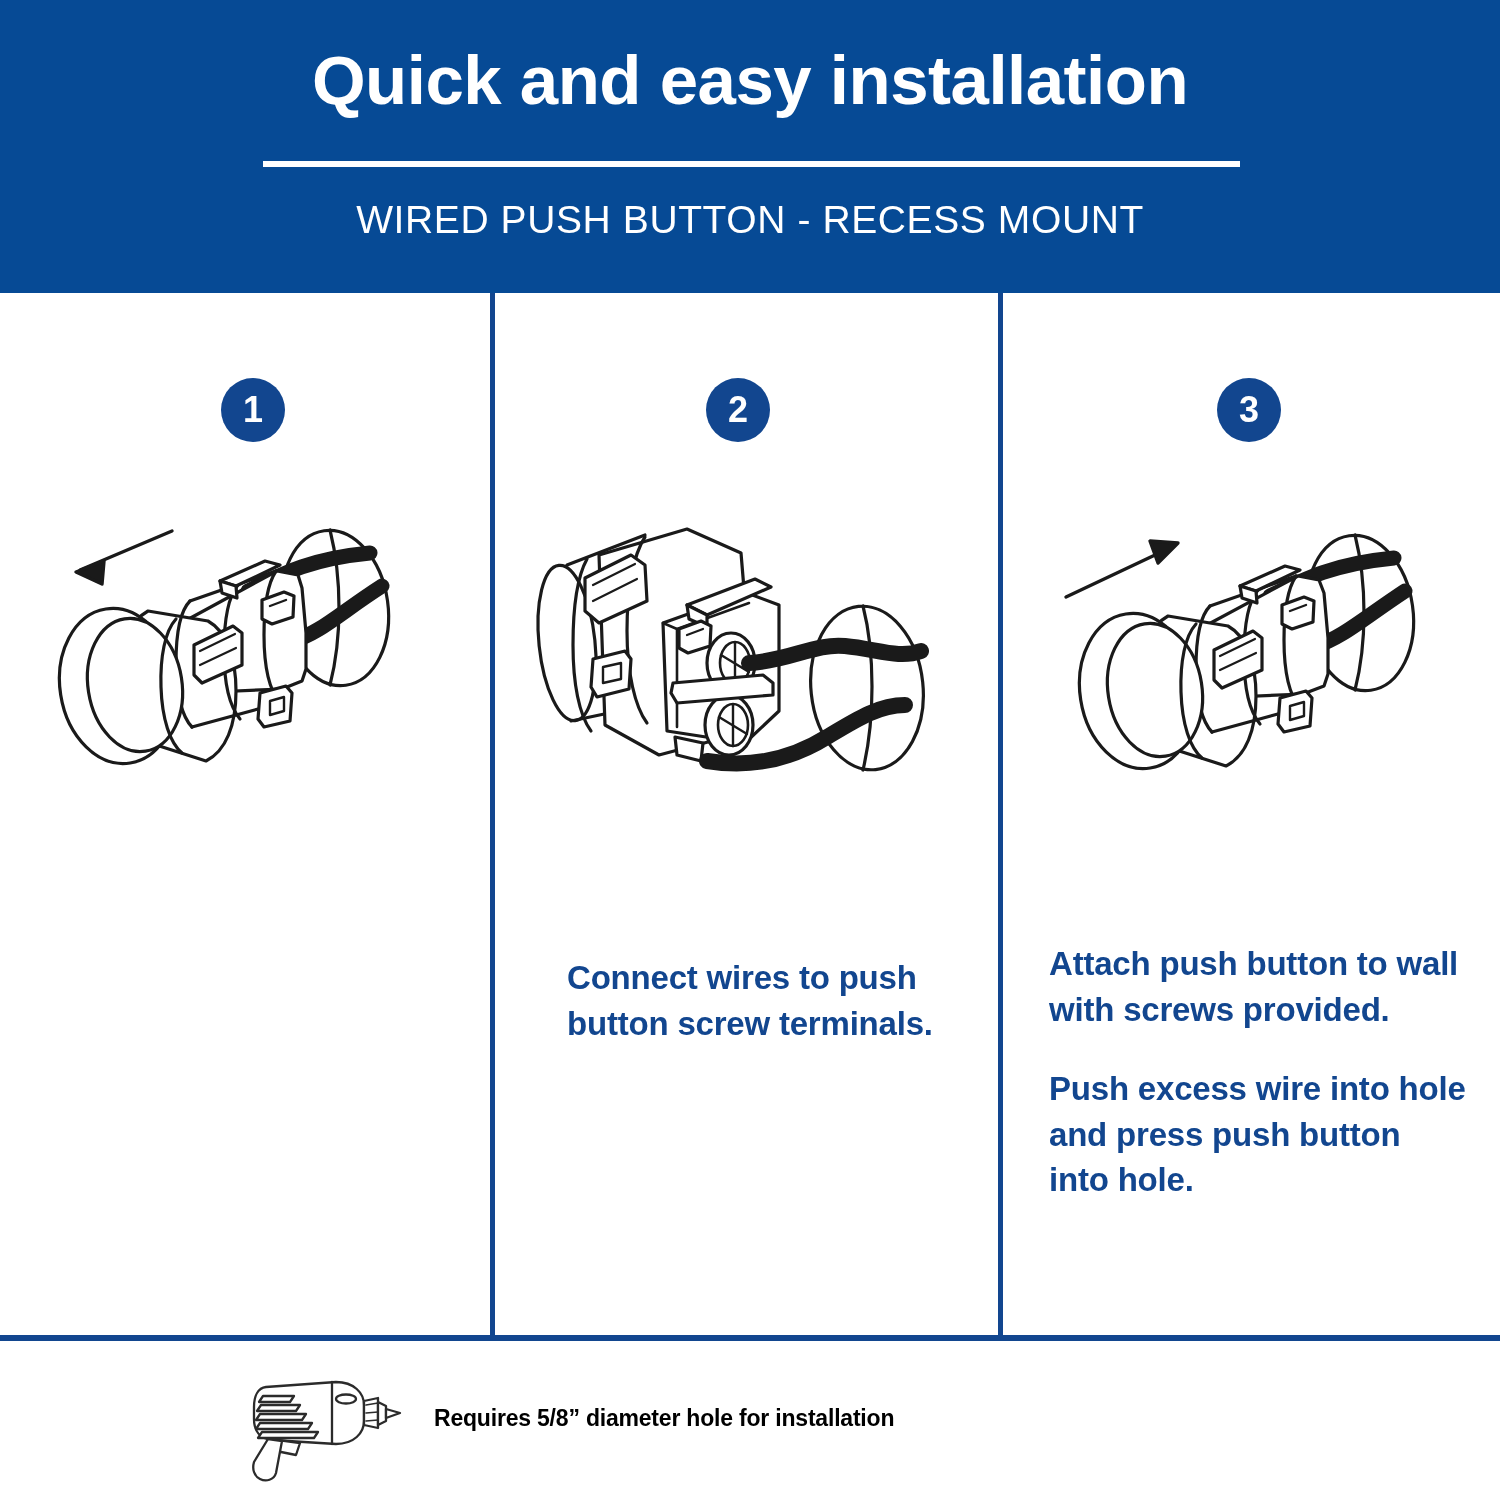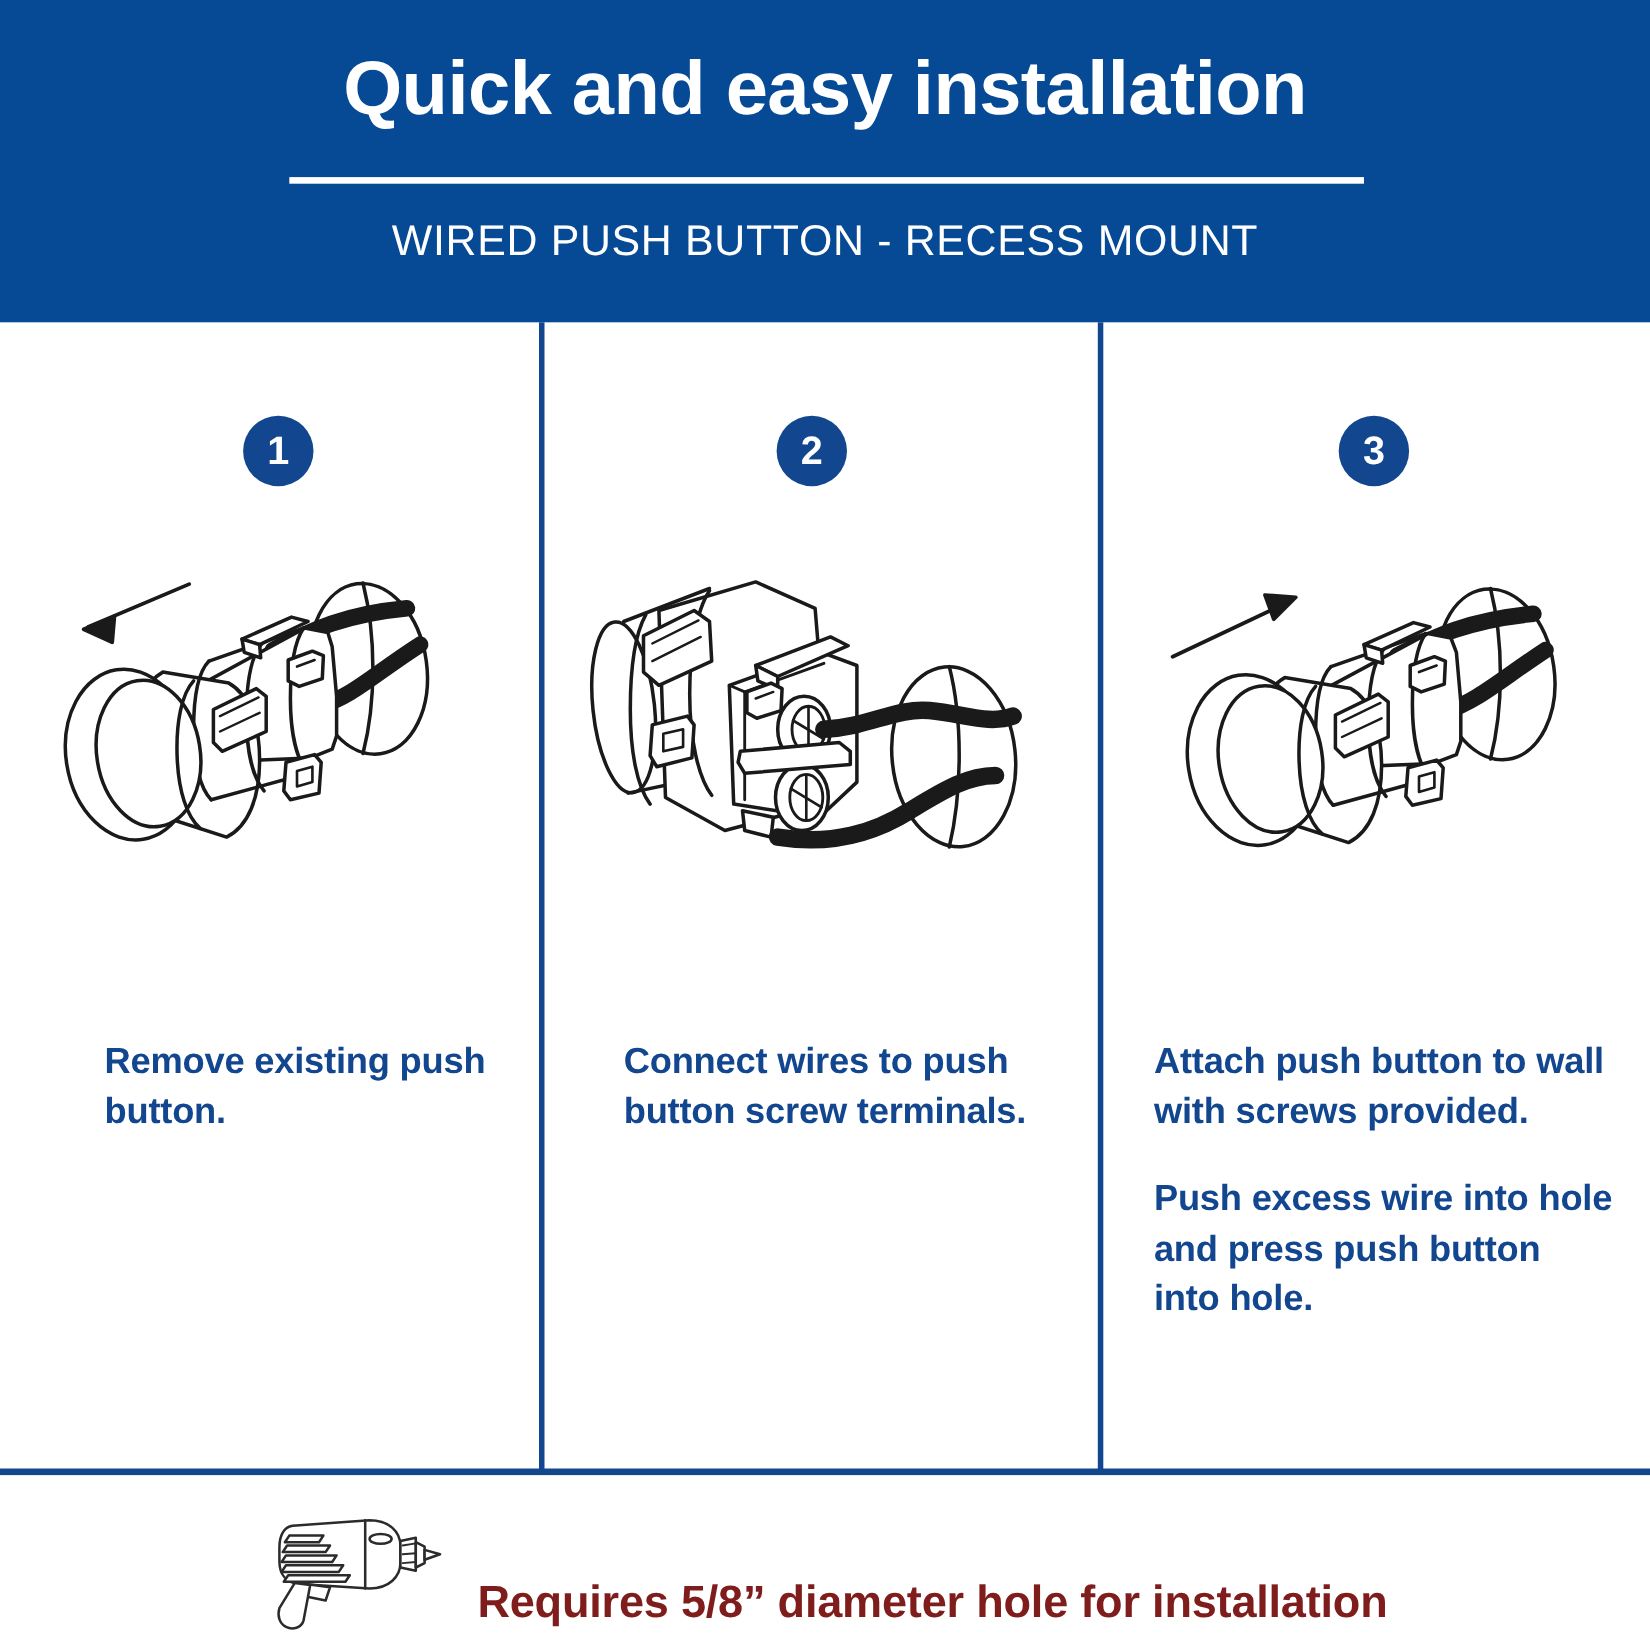--- a/index.html
+++ b/index.html
@@ -110,21 +110,21 @@
 
   .caption {
     position: absolute;
     color: #12468F;
     font-size: 33px;
     font-weight: bold;
     line-height: 1.38;
     letter-spacing: -0.2px;
   }
   #col-1 .caption { left: 95px; top: 648px; width: 360px; }
-  #col-2 .caption { left: 72px; top: 648px; width: 390px; }
+  #col-2 .caption { left: 72px; top: 662px; width: 390px; }
   #col-3 .caption { left: 46px; top: 648px; width: 420px; }
   .caption p { margin: 0 0 34px 0; }
   .caption p:last-child { margin-bottom: 0; }
 
   
   #footer {
     position: absolute;
     left: 0;
     top: 1341px;
     width: 1500px;
@@ -132,25 +132,24 @@
   }
   #drill-icon {
     position: absolute;
     left: 232px;
     top: 28px;
   }
   #footer-note {
     position: absolute;
     left: 434px;
     top: 64px;
-    color: #7f1d1d;
-    font-size: 41px;
+    color: #000000;
+    font-size: 23px;
     font-weight: bold;
     letter-spacing: -0.2px;
-    margin-top: 28px;
   }
 </style>
 </head>
 <body>
 
 <div id="header">
   <div id="header-title">Quick and easy installation</div>
   <div id="header-rule"></div>
   <div id="header-subtitle">WIRED PUSH BUTTON - RECESS MOUNT</div>
 </div>
@@ -215,23 +214,20 @@
         <path d="M170 172 L 206 155" fill="none" stroke-width="2.2"></path>
       </g>
 
       <g fill="#ffffff">
         <path d="M230 200 L 256 193 L 262 200 L 260 228 L 234 234 L 228 226 Z"></path>
         <path d="M240 208 L 254 204 L 254 218 L 240 222 Z" fill="none" stroke-width="2.4"></path>
       </g>
     </svg>
   </div>
 
-  <div class="caption">
-    <p>Remove existing push button.</p>
-  </div>
 </div>
 
 <div class="column" id="col-2">
   <div class="step-badge">2</div>
 
   <div class="illustration">
     <svg width="440" height="320" viewBox="0 0 440 320" fill="none" stroke="#1A1A1A" stroke-width="3.2" stroke-linecap="round" stroke-linejoin="round">
 
       <g>
         <ellipse cx="340" cy="195" rx="56" ry="82" fill="#ffffff" transform="rotate(-6 340 195)"></ellipse>

